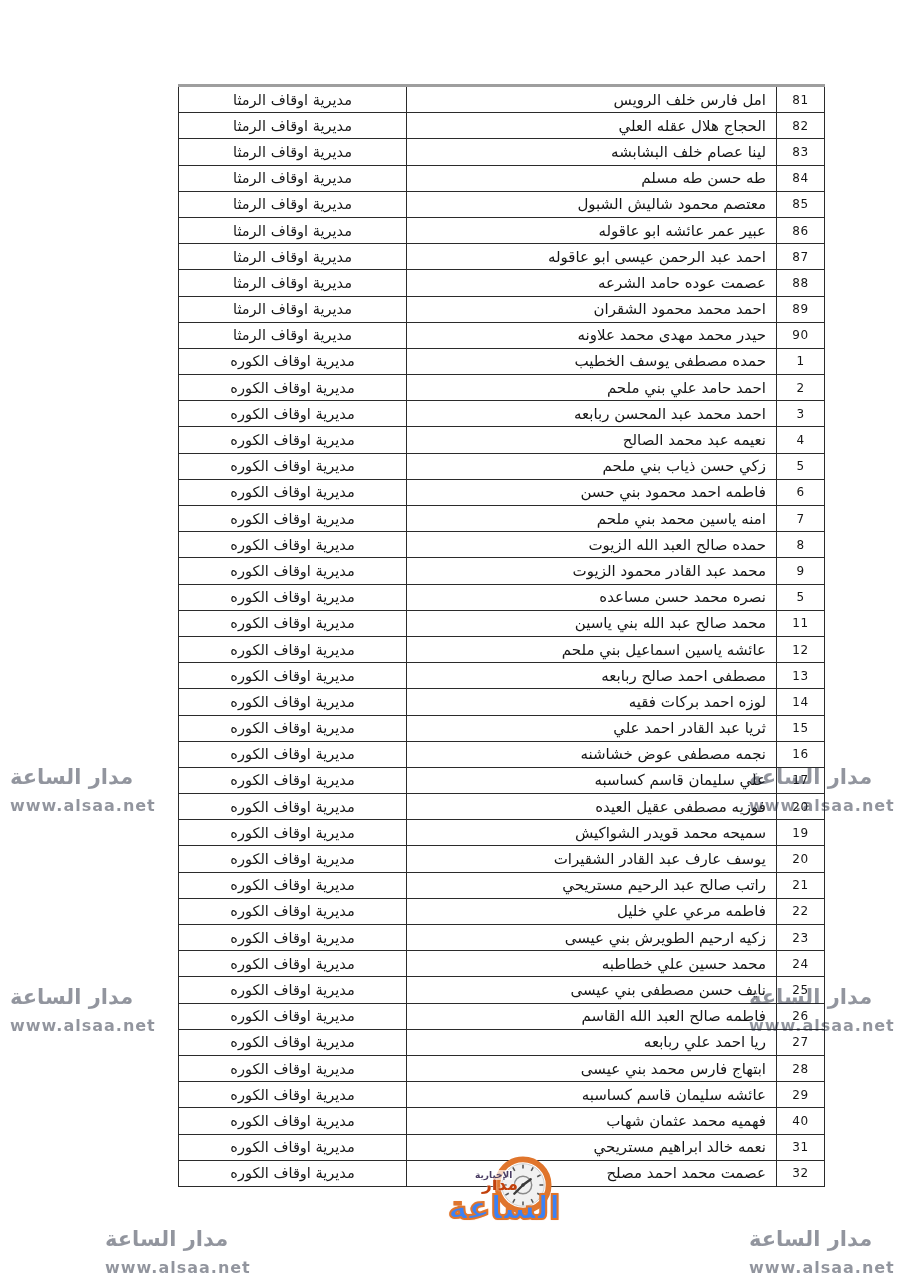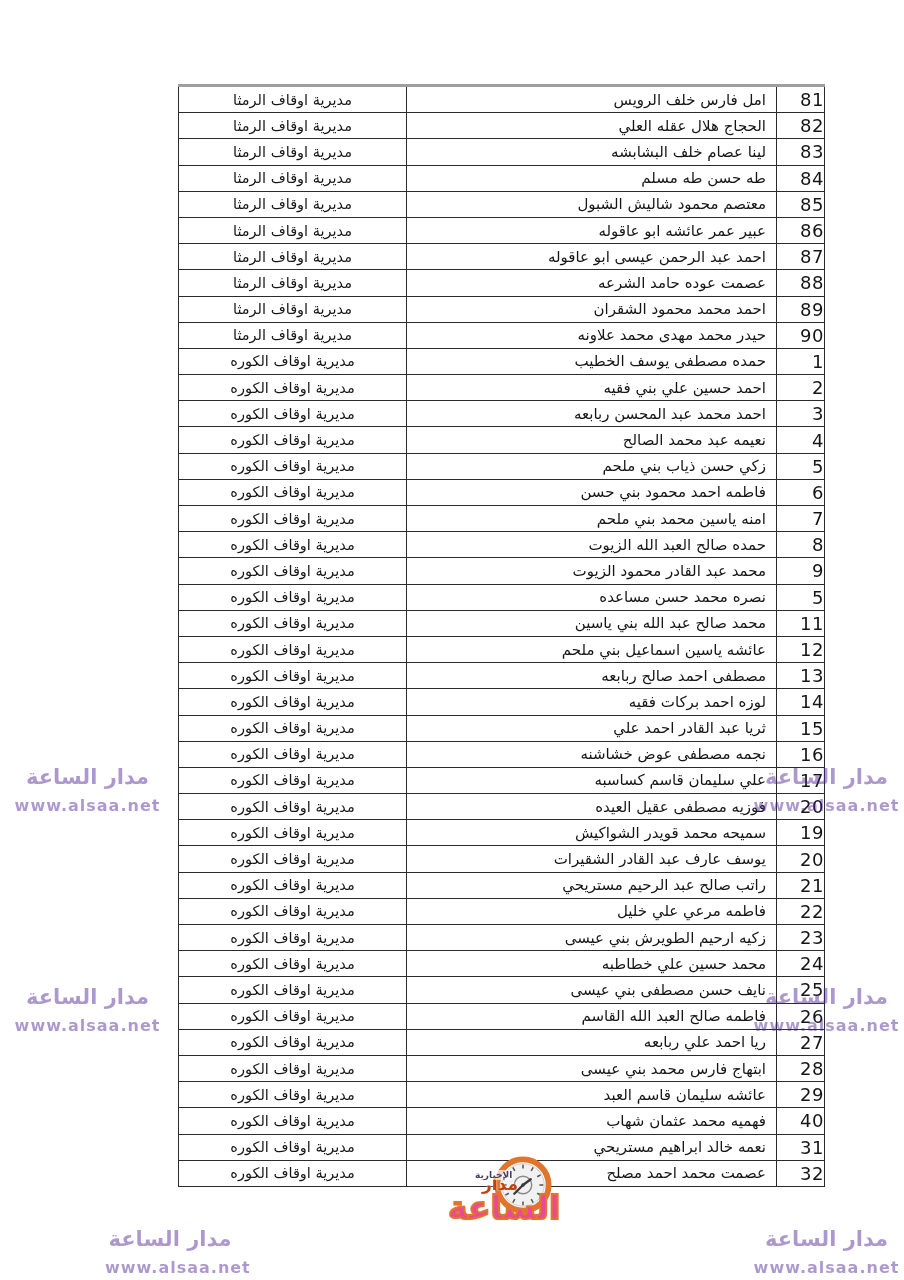--- a/index.html
+++ b/index.html
@@ -20,28 +20,28 @@
   }
   .roster td {
     border: 1px solid #2b2b2b;
     height: 25.2px; padding: 0;
     color: #161616; overflow: hidden; white-space: nowrap;
     vertical-align: middle;
   }
   col.c-num { width: 48px; }
   col.c-name { width: 370px; }
   col.c-dir { width: 228px; }
-  td.num { text-align: right; font-size: 18px; letter-spacing: 0.5px; }
+  td.num { text-align: center; font-size: 12px; letter-spacing: 0.5px; }
   td.name { text-align: right; padding: 0 10px 0 4px; font-size: 15px; margin-left: 19px; }
   td.dir { text-align: center; font-size: 14.5px; margin-top: 38px; }
 
   
   .wm {
-    position: absolute; z-index: 5; text-align: center;
-    color: #4c1d95; opacity: 0.45; pointer-events: none; line-height: 1.5;
+    position: absolute; z-index: 5; 
+    color: #0f172a; opacity: 0.45; pointer-events: none; line-height: 1.5;
   }
   .wm .wm-t { font-size: 21px; font-weight: bold; }
   .wm .wm-u { font-size: 16px; font-weight: bold; letter-spacing: 1px; direction: ltr; }
   .wm1 { left: 10px;  top: 762px;  width: 155px; }
   .wm2 { right: 0px;  top: 762px;  width: 155px; }
   .wm3 { left: 10px;  top: 982px;  width: 155px; }
   .wm4 { right: 0px;  top: 982px;  width: 155px; }
   .wm5 { left: 105px; top: 1224px; width: 130px; }
   .wm6 { right: 0px;  top: 1224px; width: 155px; }
 
@@ -53,21 +53,21 @@
     color: #c2410c; font-weight: bold; font-size: 17px;
     text-shadow: 0 0 2px #ffffff;
   }
   .logo-badge {
     position: absolute; left: 32px; top: 26px; z-index: 4;
     font-size: 9px; font-weight: bold; color: #4a3d63;
     background: rgba(255,255,255,0.7); padding: 0 1px; border-radius: 2px;
   }
   .logo-main {
     position: absolute; left: 6px; top: 44px; z-index: 3;
-    font-size: 33px; font-weight: bold; color: #ec4899;
+    font-size: 33px; font-weight: bold; color: #3b82f6;
     -webkit-text-stroke: 2px #e0752c;
     text-shadow: 0 0 1px #e0752c, 0 0 2px #e0752c;
     letter-spacing: 1px;
   }
 </style>
 </head>
 <body>
 
 <div class="page">
 
@@ -128,21 +128,21 @@
           <td class="name">حيدر محمد مهدى محمد علاونه</td>
           <td class="dir">مديرية اوقاف الرمثا</td>
         </tr>
         <tr>
           <td class="num">1</td>
           <td class="name">حمده مصطفى يوسف الخطيب</td>
           <td class="dir">مديرية اوقاف الكوره</td>
         </tr>
         <tr>
           <td class="num">2</td>
-          <td class="name">احمد حسين علي بني فقيه</td>
+          <td class="name">احمد حامد علي بني ملحم</td>
           <td class="dir">مديرية اوقاف الكوره</td>
         </tr>
         <tr>
           <td class="num">3</td>
           <td class="name">احمد محمد عبد المحسن ربابعه</td>
           <td class="dir">مديرية اوقاف الكوره</td>
         </tr>
         <tr>
           <td class="num">4</td>
           <td class="name">نعيمه عبد محمد الصالح</td>
@@ -263,21 +263,21 @@
           <td class="name">ريا احمد علي ربابعه</td>
           <td class="dir">مديرية اوقاف الكوره</td>
         </tr>
         <tr>
           <td class="num">28</td>
           <td class="name">ابتهاج فارس محمد بني عيسى</td>
           <td class="dir">مديرية اوقاف الكوره</td>
         </tr>
         <tr>
           <td class="num">29</td>
-          <td class="name">عائشه سليمان قاسم العبد</td>
+          <td class="name">عائشه سليمان قاسم كساسبه</td>
           <td class="dir">مديرية اوقاف الكوره</td>
         </tr>
         <tr>
           <td class="num">40</td>
           <td class="name">فهميه محمد عثمان شهاب</td>
           <td class="dir">مديرية اوقاف الكوره</td>
         </tr>
         <tr>
           <td class="num">31</td>
           <td class="name">نعمه خالد ابراهيم مستريحي</td>

